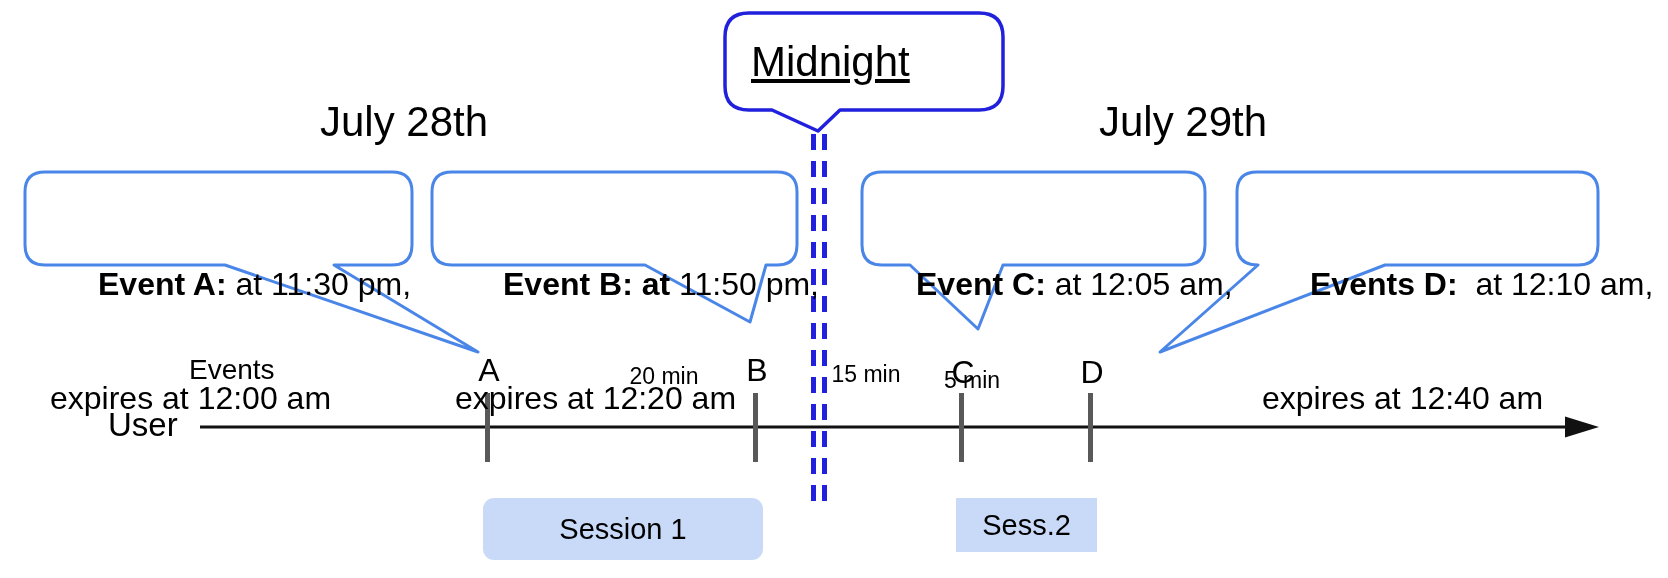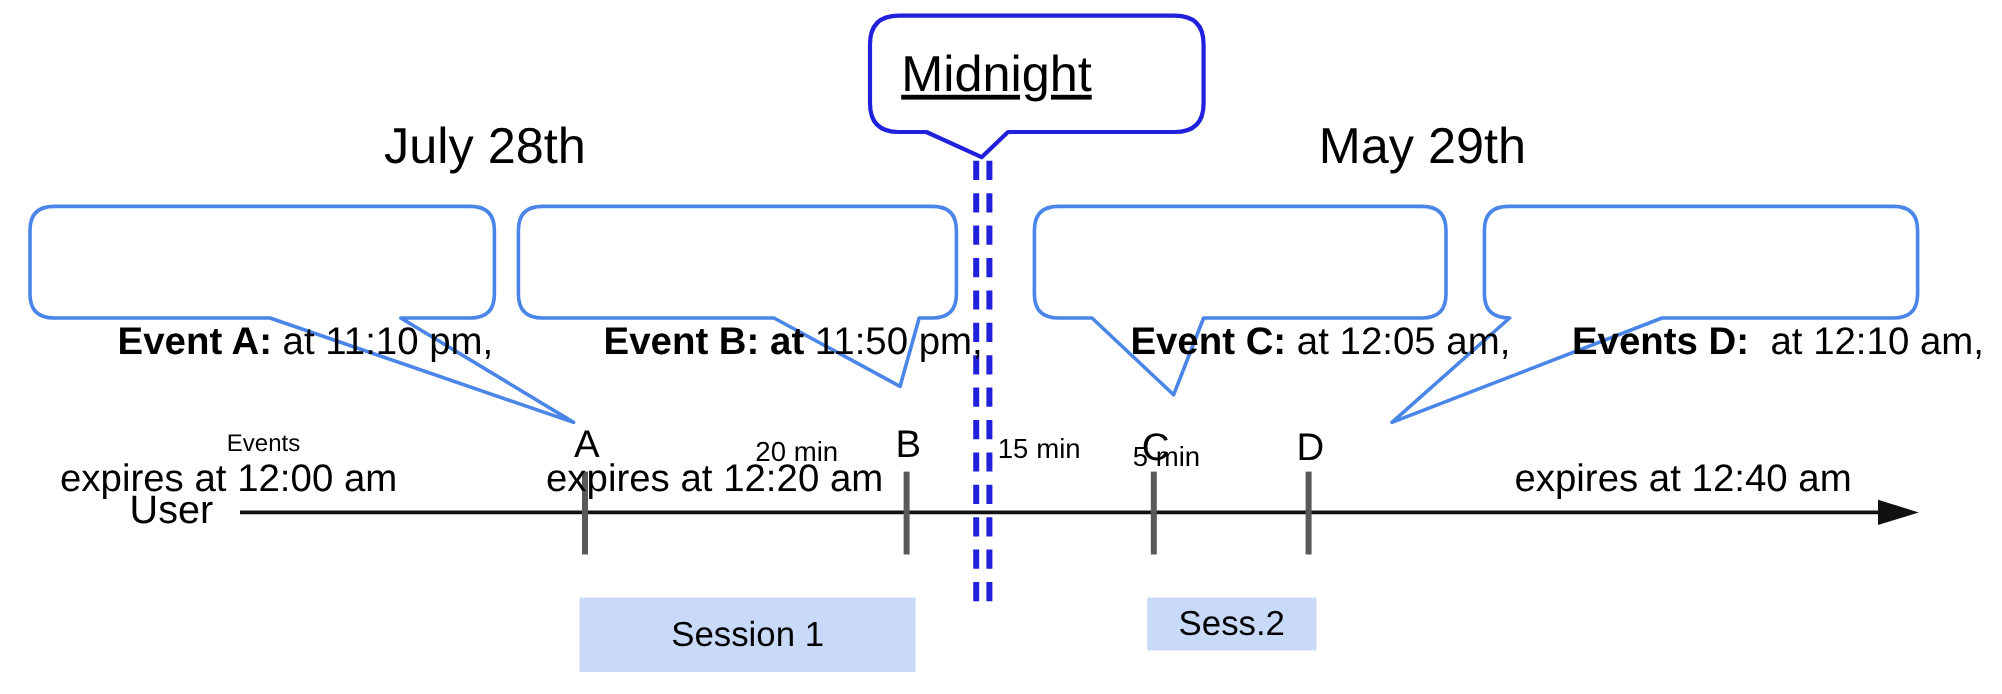--- a/index.html
+++ b/index.html
@@ -65,21 +65,21 @@
     line-height: 38px;
     transform: translateX(-50%);
     white-space: nowrap;
   }
   .min-label {
     font-size: 23px;
     line-height: 28px;
     transform: translateX(-50%);
     white-space: nowrap;
   }
-  .events-label { font-size: 20px; line-height: 34px; white-space: nowrap; }
+  .events-label { font-size: 28px; line-height: 34px; white-space: nowrap; }
   .user-label   { font-size: 33px; line-height: 40px; white-space: nowrap; }
 
   .session-box {
     position: absolute;
     background: var(--session-fill);
     display: flex;
     align-items: center;
     justify-content: center;
     font-size: 29px;
     white-space: nowrap;
@@ -103,53 +103,53 @@
 
   <path class="callout-shape" d="M 45 172 H 392 Q 412 172 412 192 V 245 Q 412 265 392 265 H 334 L 478 352 L 225 265 H 45 Q 25 265 25 245 V 192 Q 25 172 45 172 Z"></path>
   <path class="callout-shape" d="M 452 172 H 777 Q 797 172 797 192 V 245 Q 797 265 777 265 H 766 L 750 322 L 645 265 H 452 Q 432 265 432 245 V 192 Q 432 172 452 172 Z"></path>
   <path class="callout-shape" d="M 882 172 H 1185 Q 1205 172 1205 192 V 245 Q 1205 265 1185 265 H 1003 L 978 329 L 910 265 H 882 Q 862 265 862 245 V 192 Q 862 172 882 172 Z"></path>
   <path class="callout-shape" d="M 1257 172 H 1578 Q 1598 172 1598 192 V 245 Q 1598 265 1578 265 H 1385 L 1160 352 L 1258 265 Q 1237 265 1237 245 V 192 Q 1237 172 1257 172 Z"></path>
 
   <path class="midnight-shape" d="M 749 13 H 979 Q 1003 13 1003 37 V 86 Q 1003 110 979 110 H 840 L 818 131 L 772 110 H 749 Q 725 110 725 86 V 37 Q 725 13 749 13 Z"></path>
 </svg>
 
 <div class="abs date-heading" style="left:320px; top:98px;">July 28th</div>
-<div class="abs date-heading" style="left:1099px; top:98px;">May 29th</div>
+<div class="abs date-heading" style="left:1099px; top:98px;">July 29th</div>
 
 <div class="abs midnight-label" style="left:751px; top:38px;">Midnight</div>
 
 <div class="abs callout-text" style="left:50px; top:189px;">
-  <div><span class="b">Event A:</span><span> at 11:10 pm,</span></div>
+  <div><span class="b">Event A:</span><span> at 11:30 pm,</span></div>
   <div>expires at 12:00 am</div>
 </div>
 
 <div class="abs callout-text" style="left:455px; top:189px;">
   <div><span class="b">Event B: at</span><span> 11:50 pm,</span></div>
   <div>expires at 12:20 am</div>
 </div>
 
-<div class="abs callout-text" style="left:894px; top:189px;">
+<div class="abs callout-text" style="left:868px; top:189px;">
   <div><span class="b">Event C:</span><span> at 12:05 am,</span></div>
 </div>
 
 <div class="abs callout-text" style="left:1262px; top:189px;">
   <div><span class="b">Events D:</span><span>  at 12:10 am,</span></div>
   <div>expires at 12:40 am</div>
 </div>
 
 <div class="abs events-label" style="left:189px; top:353px;">Events</div>
 <div class="abs user-label" style="left:108px; top:405px;">User</div>
 
 <div class="abs tick-letter" style="left:489px; top:351px;">A</div>
 <div class="abs tick-letter" style="left:757px; top:351px;">B</div>
 <div class="abs tick-letter" style="left:963px; top:353px;">C</div>
 <div class="abs tick-letter" style="left:1092px; top:353px;">D</div>
 
 <div class="abs min-label" style="left:664px; top:362px;">20 min</div>
 <div class="abs min-label" style="left:866px; top:360px;">15 min</div>
 <div class="abs min-label" style="left:972px; top:366px;">5 min</div>
 
-<div class="session-box" style="left:483px; top:498px; width:280px; height:62px;">
+<div class="session-box" style="left:483px; top:498px; width:280px; height:62px;border-radius:11px;">
   <span>Session 1</span>
 </div>
-<div class="session-box" style="left:956px; top:498px; width:141px; height:44px;">
+<div class="session-box" style="left:956px; top:498px; width:141px; height:54px;">
   <span>Sess.2</span>
 </div>
 
 </body></html>

